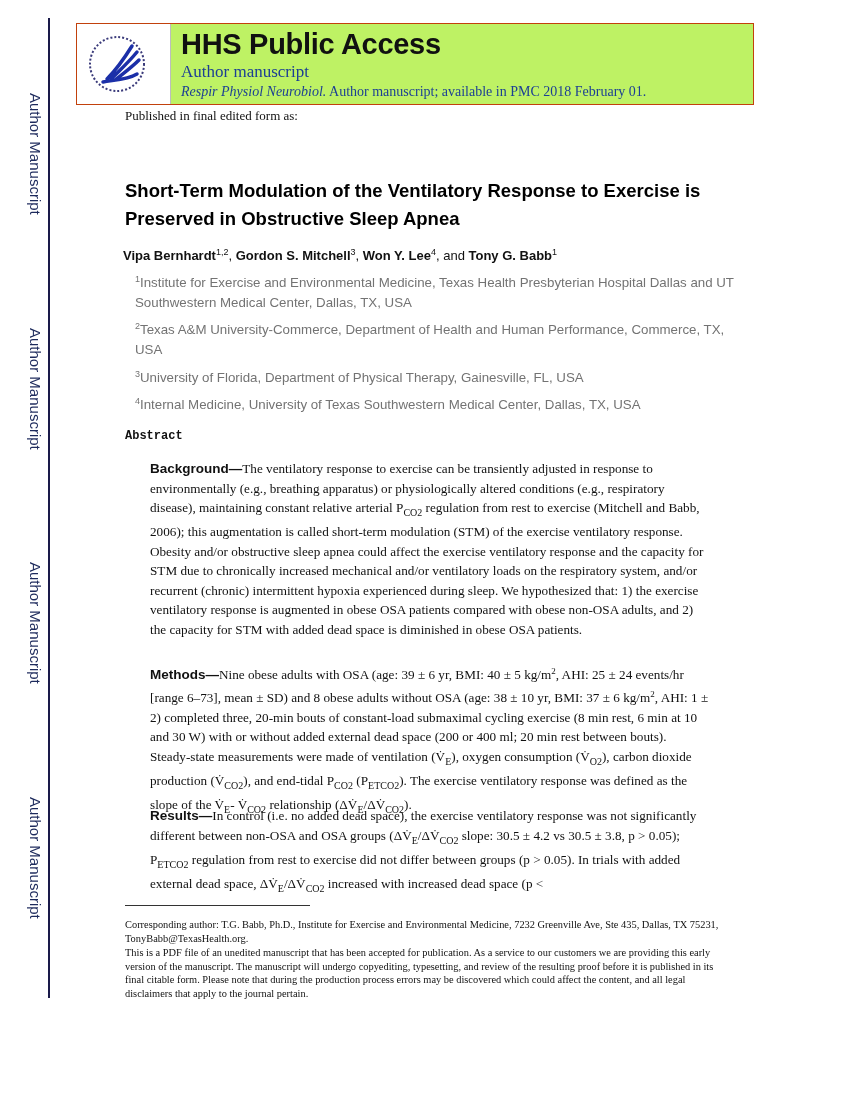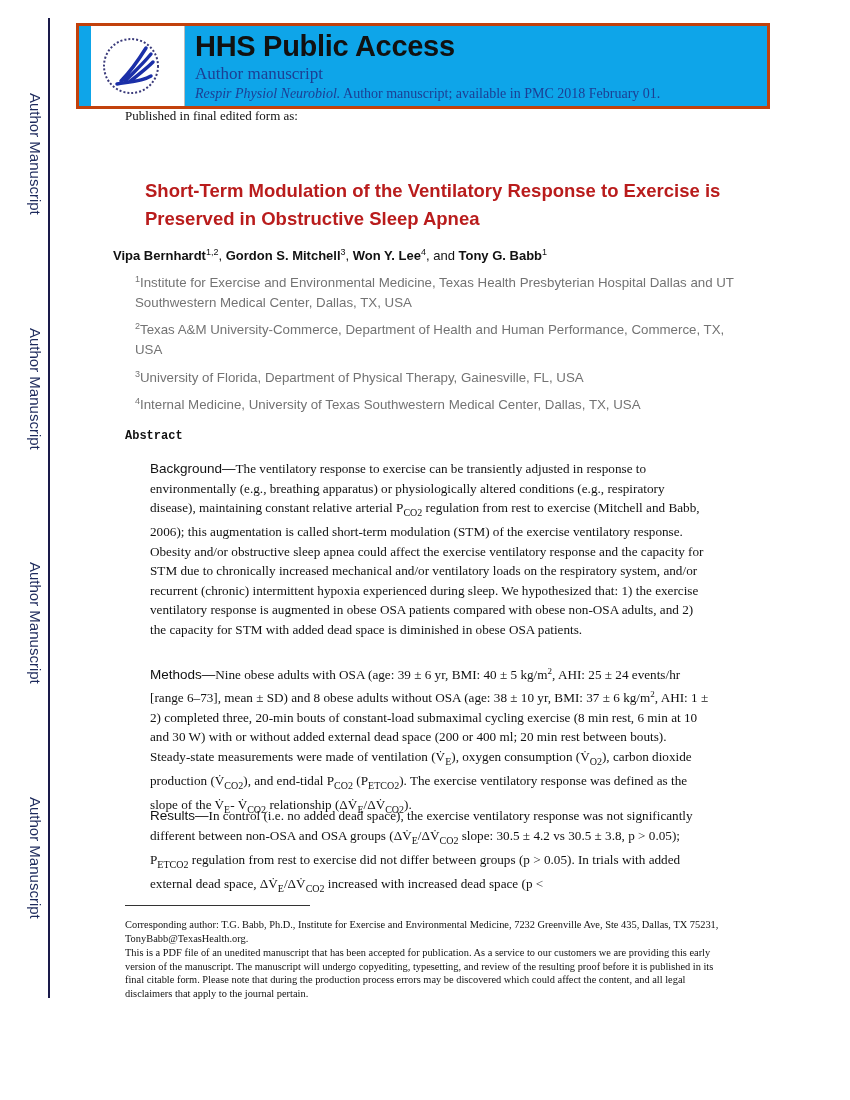--- a/index.html
+++ b/index.html
@@ -2,39 +2,39 @@
 <html><head>
 <meta charset="utf-8">
 <style>
   html, body { margin:0; padding:0; }
   body { width:850px; height:1100px; background:#ffffff; position:relative; overflow:hidden;
          font-family:"Liberation Serif", serif; color:#111; }
   .side-rule { position:absolute; left:48px; top:18px; width:2px; height:980px; background:#1a1a4a; }
   .side-label { position:absolute; left:22px; width:24px; height:140px; }
   .side-label span { position:absolute; left:0; top:0; transform-origin:0 0; transform:translate(22px,0) rotate(90deg);
          white-space:nowrap; font-family:"Liberation Sans", sans-serif; font-size:15px; color:#1d2a5c; }
-  .hdr { position:absolute; left:76px; top:23px; width:676px; height:80px; border:3px solid #c2410c;
-         background:#0ea5e9; display:flex;padding-left:12px; }
+  .hdr { position:absolute; left:76px; top:23px; width:676px; height:80px; border:1px solid #c2410c;
+         background:#bef264; display:flex; }
   .logo-box { width:93px; height:80px; background:#fff; border-right:1px solid #bdbdbd; position:relative; }
   .hdr-text { padding-left:10px; padding-top:2px; }
   .hdr-title { font-family:"Liberation Sans", sans-serif; font-weight:bold; font-size:29px; color:#111; letter-spacing:-0.3px; line-height:36px; }
   .hdr-sub { font-size:17px; color:#1c3f94; line-height:20px; }
   .hdr-avail { font-size:14px; color:#1c3f94; line-height:20px; }
   .hdr-avail i { font-style:italic; }
   .pub { position:absolute; left:125px; top:108px; font-size:13px; line-height:16px;text-align:right; }
   .pub .cite { padding-left:8px; }
   .title { position:absolute; left:125px; top:177px; width:620px; font-family:"Liberation Sans", sans-serif;
-           font-weight:bold; font-size:18.5px; line-height:28px; color:#b91c1c;margin-left:20px; }
-  .authors { position:absolute; left:113px; top:247px; font-family:"Liberation Sans", sans-serif; font-size:13px; }
+           font-weight:bold; font-size:18.5px; line-height:28px; color:#000000; }
+  .authors { position:absolute; left:123px; top:247px; font-family:"Liberation Sans", sans-serif; font-size:13px; }
   .authors b { font-weight:bold; }
   .authors sup, .aff sup { font-size:9px; font-weight:normal; }
   .aff { position:absolute; left:135px; width:610px; font-family:"Liberation Sans", sans-serif; font-size:13.3px; line-height:20px; color:#737373; }
   .abstract-h { position:absolute; left:125px; top:429px; font-family:Liberation Mono, monospace; font-weight:bold; font-size:12px; }
   .para { position:absolute; left:150px; width:560px; font-size:13.2px; line-height:19.5px; color:#111; }
-  .para .lbl { font-family:"Liberation Sans", sans-serif; font-weight:normal; font-size:13.5px; }
+  .para .lbl { font-family:"Liberation Sans", sans-serif; font-weight:bold; font-size:13.5px; }
   .para sub { font-size:10px; }
   .para sup { font-size:9px; }
   .fn-rule { position:absolute; left:125px; top:905px; width:185px; height:1px; background:#333; }
   .fn { position:absolute; left:125px; width:600px; font-size:10.4px; line-height:13.5px; color:#111; }
 </style>
 </head>
 <body>
 
 <div class="side-rule"></div>
 <div class="side-label" style="top:93px">

